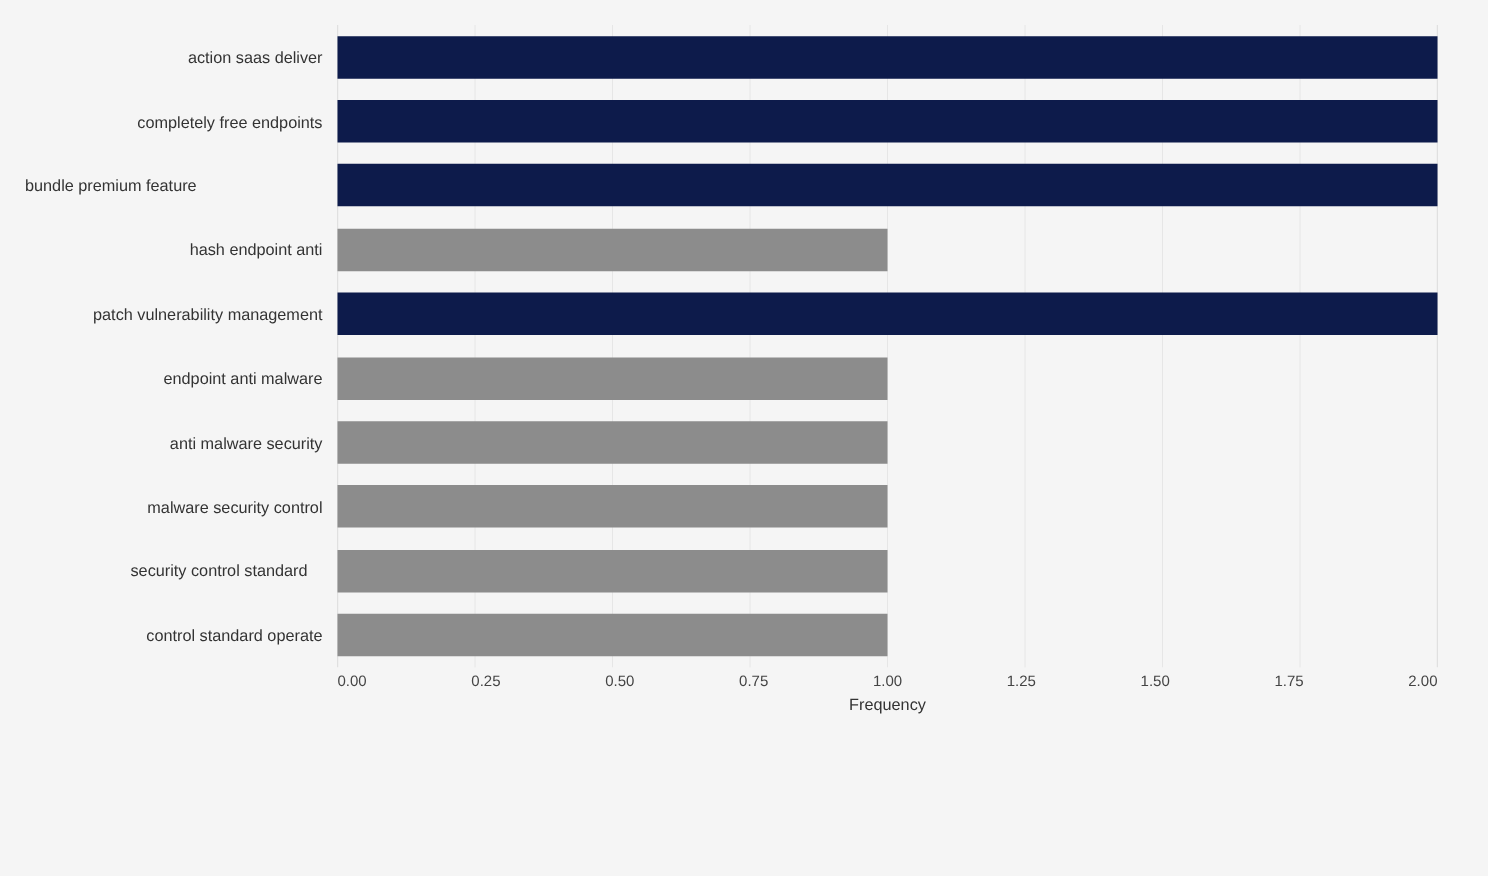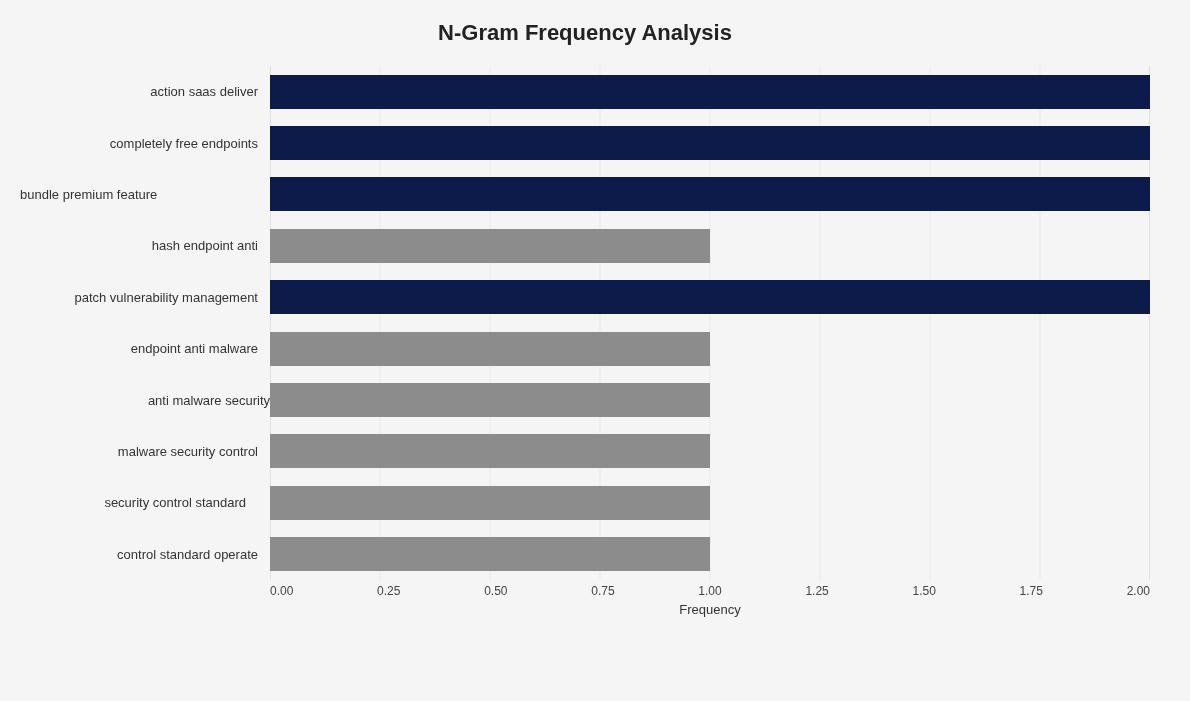--- a/index.html
+++ b/index.html
@@ -24,21 +24,20 @@
       font-size: 22px;
       font-weight: bold;
       color: #222;
       margin-bottom: 20px;
     }
   </style>
 </head>
 <body>
 
 <div class="chart-container">
-  <div class="chart-title">N-Gram Frequency Analysis</div>
 
   <div style="display:flex; flex-direction:column; height: calc(100% - 50px);">
 
     <div style="flex:1; display:flex; flex-direction:column; justify-content:space-around; position:relative;">
 
       <svg style="position:absolute; left:250px; top:0; right:0; bottom:0; width:calc(100% - 250px); height:100%; pointer-events:none;">
 
         <line x1="0%" y1="0" x2="0%" y2="100%" stroke="#ccc" stroke-width="1"></line>
         <line x1="12.5%" y1="0" x2="12.5%" y2="100%" stroke="#ddd" stroke-width="0.5"></line>
         <line x1="25%" y1="0" x2="25%" y2="100%" stroke="#ddd" stroke-width="0.5"></line>
@@ -81,21 +80,21 @@
               <div style="height: 100%; width: 100%; background: rgb(13, 27, 75);"></div>
             </div>
           </div>
           <div style="display: flex; align-items: center; height: 10%;">
             <div style="width: 250px; text-align: right; padding-right: 12px; font-size: 13px; color: rgb(51, 51, 51); flex-shrink: 0;">endpoint anti malware</div>
             <div style="flex: 1 1 0%; height: 34px; position: relative;">
               <div style="height: 100%; width: 50%; background: rgb(140, 140, 140);"></div>
             </div>
           </div>
           <div style="display: flex; align-items: center; height: 10%;">
-            <div style="width: 250px; text-align: right; font-size: 13px; color: rgb(51, 51, 51); flex-shrink: 0;">anti malware security</div>
+            <div style="width: 250px; text-align: right; padding-right: 12px; font-size: 13px; color: rgb(51, 51, 51); flex-shrink: 0;">anti malware security</div>
             <div style="flex: 1 1 0%; height: 34px; position: relative;">
               <div style="height: 100%; width: 50%; background: rgb(140, 140, 140);"></div>
             </div>
           </div>
           <div style="display: flex; align-items: center; height: 10%;">
             <div style="width: 250px; text-align: right; padding-right: 12px; font-size: 13px; color: rgb(51, 51, 51); flex-shrink: 0;">malware security control</div>
             <div style="flex: 1 1 0%; height: 34px; position: relative;">
               <div style="height: 100%; width: 50%; background: rgb(140, 140, 140);"></div>
             </div>
           </div>

